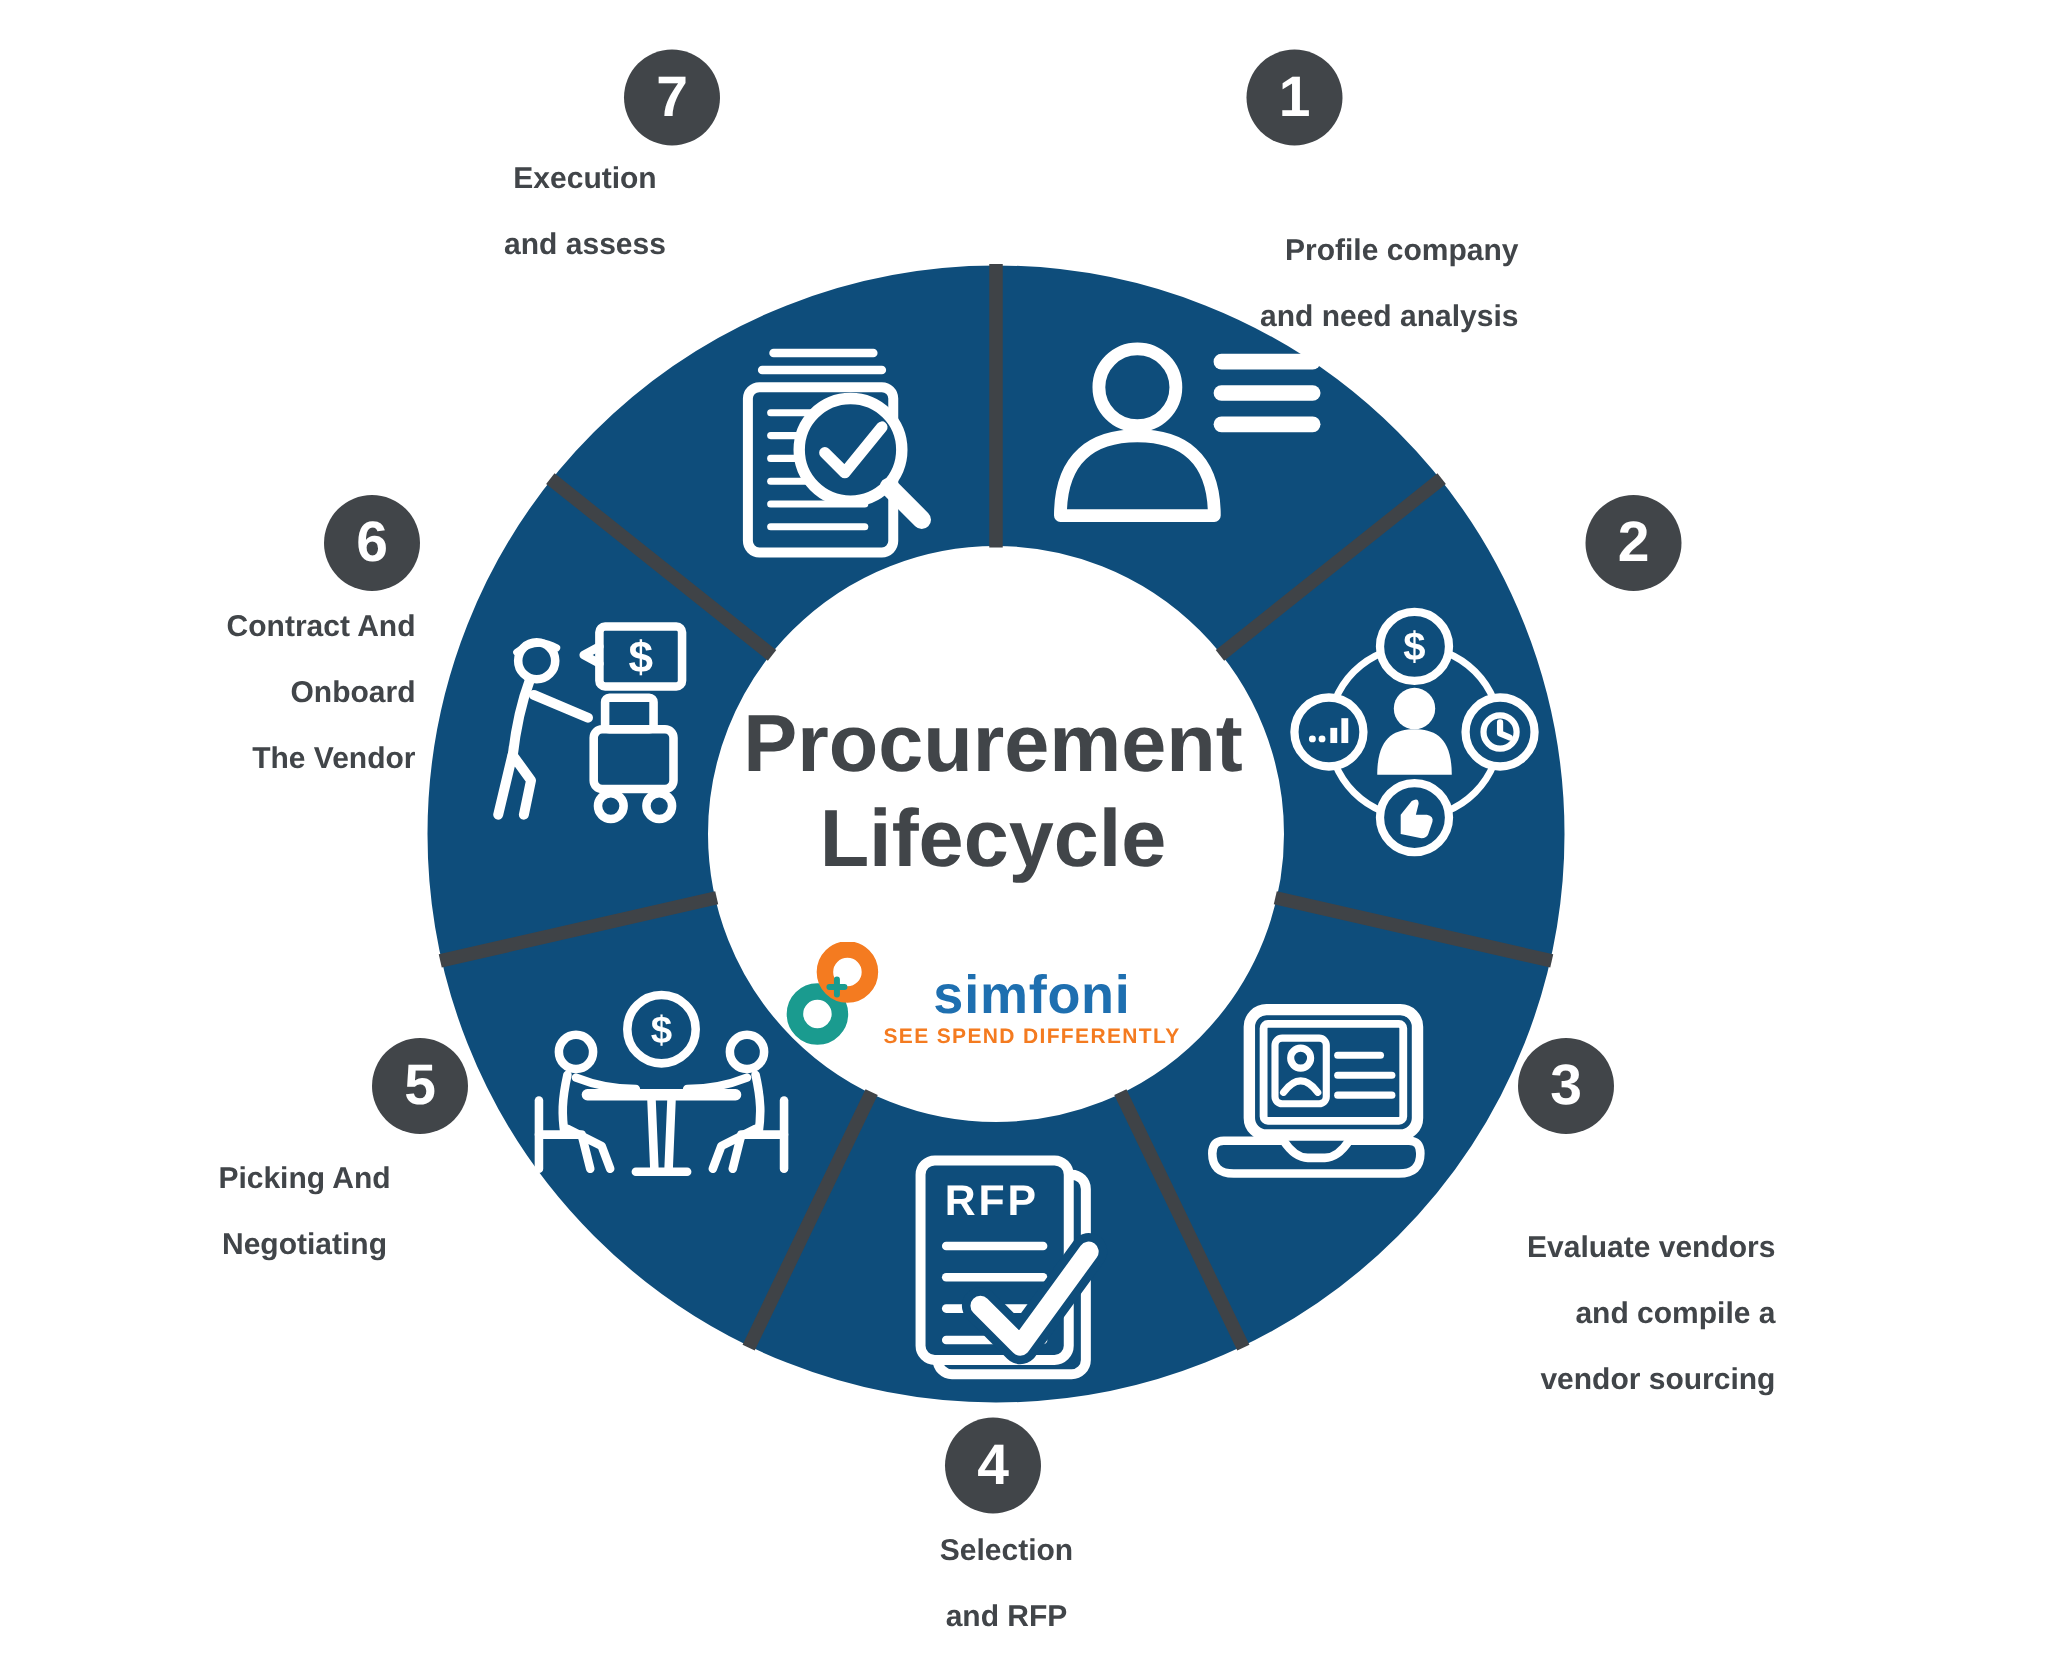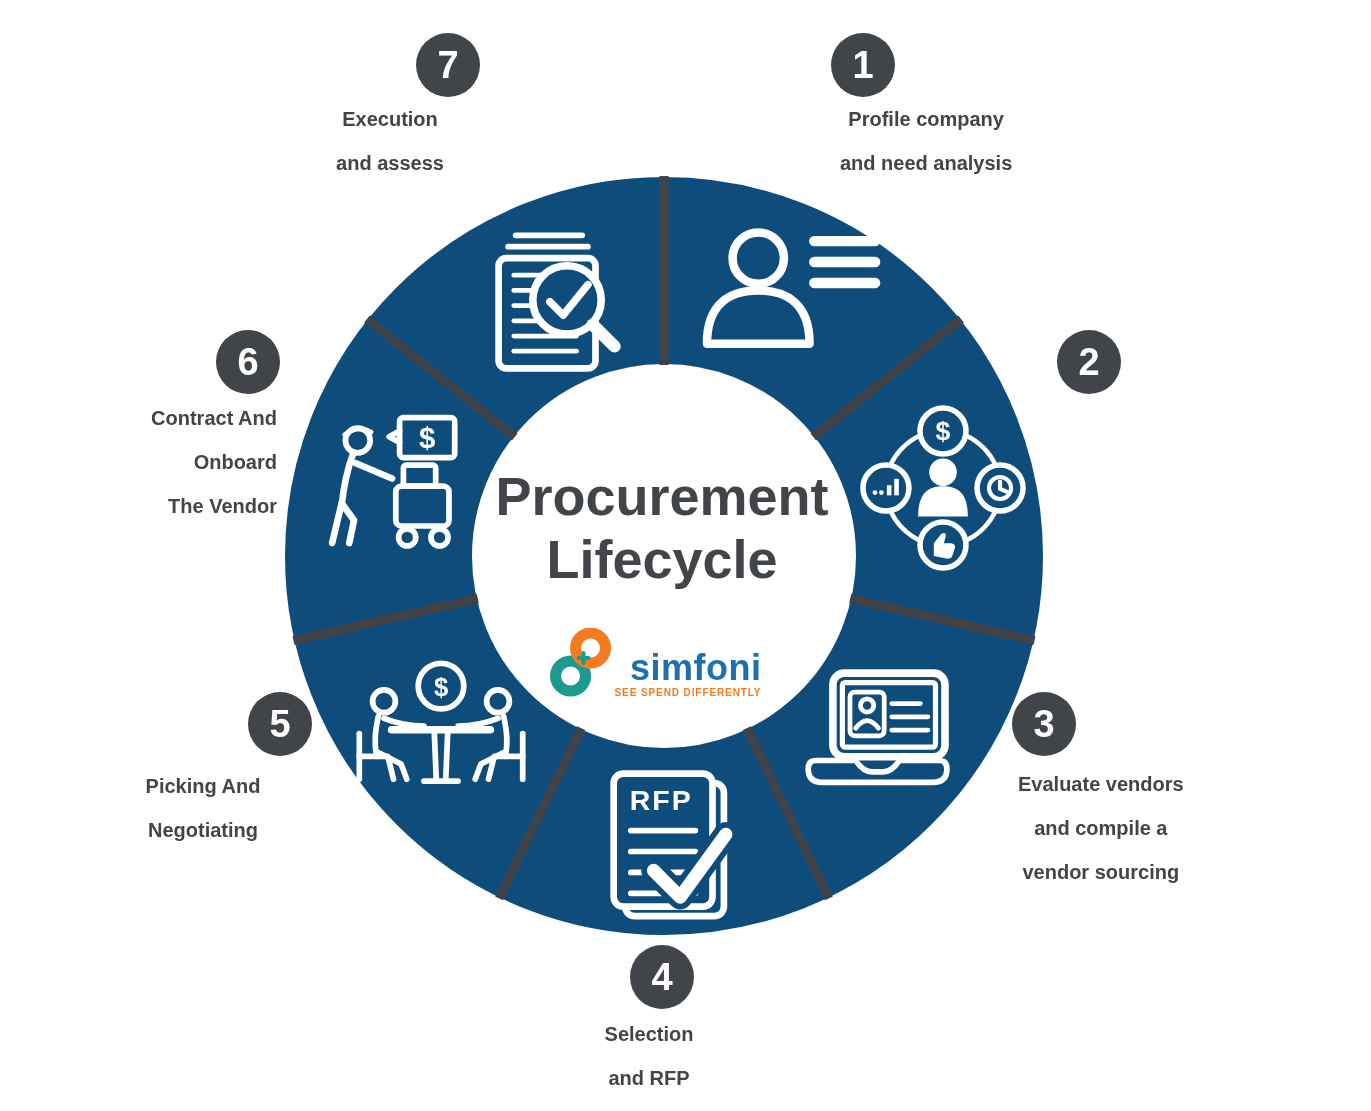--- a/index.html
+++ b/index.html
@@ -18,30 +18,30 @@
   .canvas{position:relative;width:1371px;height:1111px;background:#fff;overflow:hidden;}
   .wheel{position:absolute;left:284px;top:176px;}
   .wi{stroke:var(--white);fill:none;stroke-linecap:round;stroke-linejoin:round;}
   .sat{fill:var(--ring-blue);stroke:var(--white);stroke-width:6;}
   .wfill{fill:var(--white);stroke:none;}
   .icon-dollar{fill:var(--white);font-family:"Liberation Sans",sans-serif;font-weight:bold;text-anchor:middle;}
   .badge{position:absolute;width:64px;height:64px;border-radius:50%;background:var(--badge-gray);
          color:#fff;display:flex;align-items:center;justify-content:center;
          font-size:38px;font-weight:bold;transform:translate(-50%,-50%);}
   .step-label{position:absolute;color:var(--text-gray);font-size:20px;font-weight:bold;line-height:44px;white-space:nowrap;}
-  .al{text-align:center;}
+  .al{text-align:right;margin-top:48px;}
   .ac{text-align:center;transform:translateX(-50%);}
   .ar{text-align:right;margin-left:38px;}
   .center-title{position:absolute;left:662px;top:465px;transform:translateX(-50%);
          text-align:center;color:var(--text-gray);font-size:54px;font-weight:bold;line-height:63px;white-space:nowrap;}
   .logo{position:absolute;left:655px;top:628px;transform:translateX(-50%);
         display:flex;align-items:flex-end;gap:2px;}
-  .logo-text{display:flex;flex-direction:column;align-items:flex-end;padding-bottom:2px;}
+  .logo-text{display:flex;flex-direction:column;align-items:center;padding-bottom:2px;}
   .logo-wordmark{color:var(--logo-blue);font-size:36px;font-weight:bold;line-height:34px;letter-spacing:0.5px;}
-  .logo-tagline{color:var(--logo-orange);font-size:10px;font-weight:bold;letter-spacing:0.9px;margin-top:2px;}
+  .logo-tagline{color:var(--logo-orange);font-size:14px;font-weight:bold;letter-spacing:0.9px;margin-top:2px;}
 </style>
 </head>
 <body>
 
 <div class="canvas">
 
   <svg class="wheel" width="760" height="760" viewBox="0 0 760 760">
 
     <circle cx="380" cy="380" r="285.5" fill="none" stroke="var(--ring-blue)" stroke-width="187"></circle>
 
@@ -206,21 +206,21 @@
 
   <div class="step-label al" style="left:840px;top:97px;">
     <div>Profile company</div>
     <div>and need analysis</div>
   </div>
   <div class="step-label al" style="left:1018px;top:762px;">
     <div>Evaluate vendors</div>
     <div>and  compile a</div>
     <div>vendor sourcing</div>
   </div>
-  <div class="step-label ac" style="left:649px;top:1012px;">
+  <div class="step-label ac" style="left:671px;top:1012px;">
     <div>Selection</div>
     <div>and RFP</div>
   </div>
   <div class="step-label ac" style="left:203px;top:764px;">
     <div>Picking And</div>
     <div>Negotiating</div>
   </div>
   <div class="step-label ar" style="right:1094px;top:396px;">
     <div>Contract And</div>
     <div>Onboard</div>

